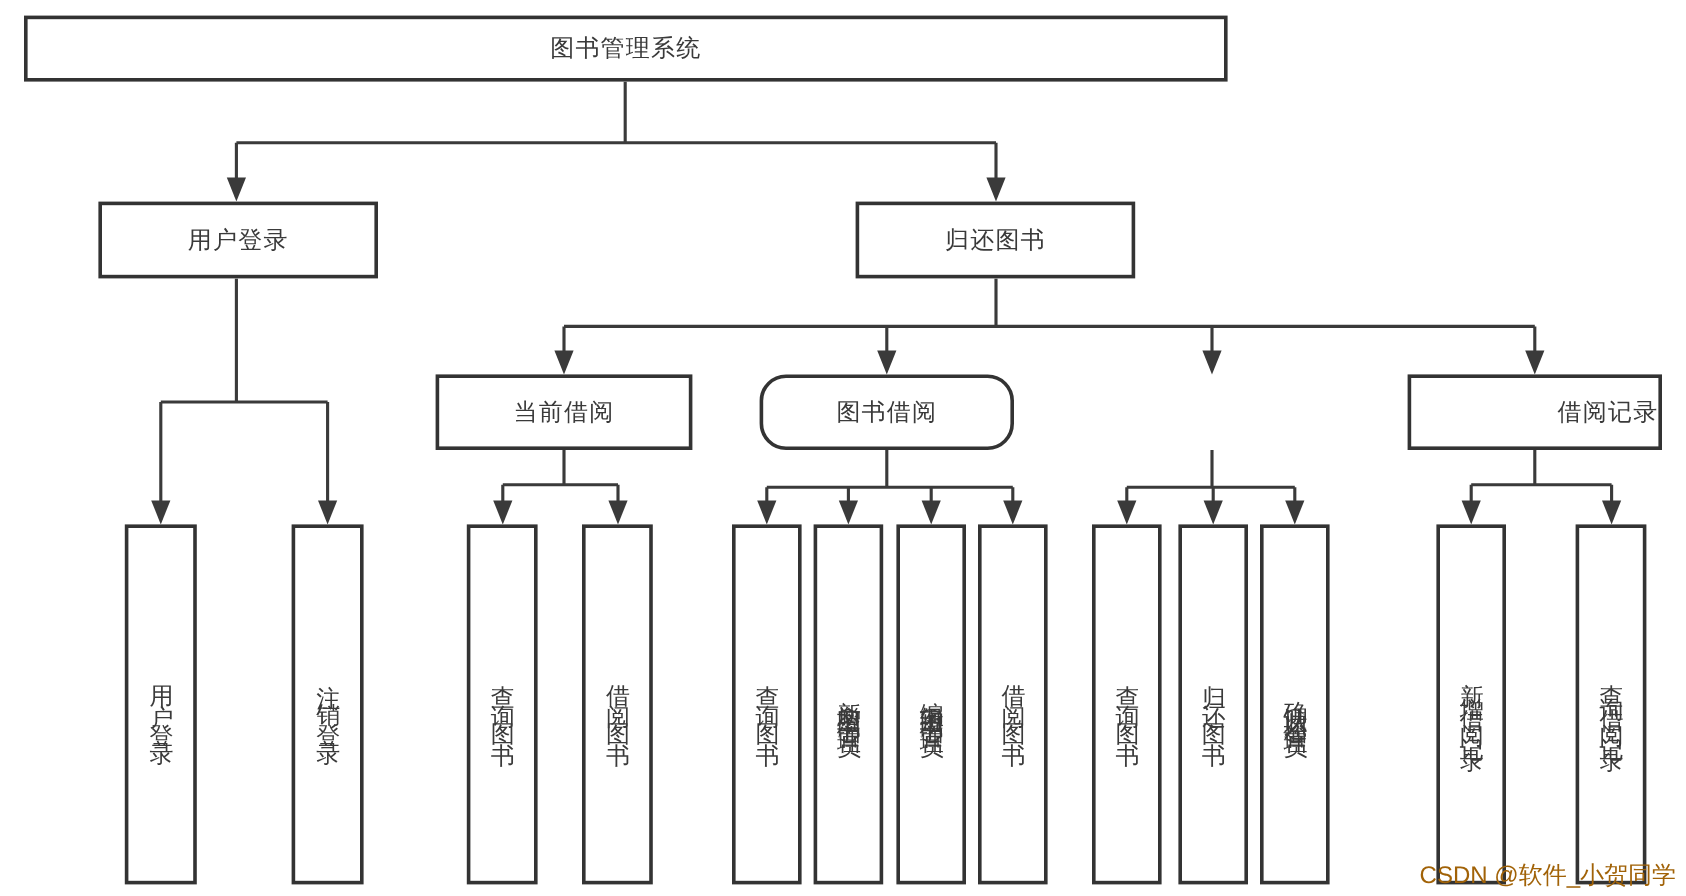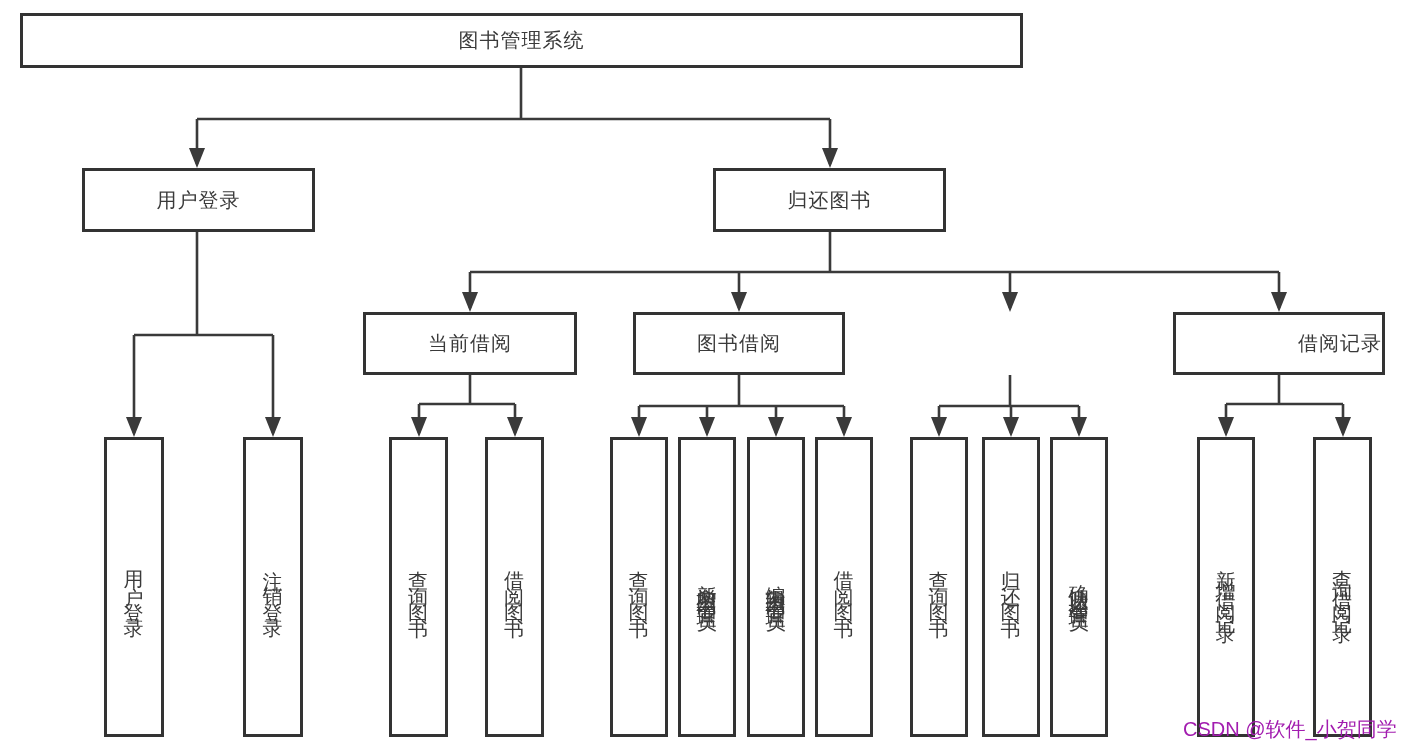--- a/index.html
+++ b/index.html
@@ -39,21 +39,21 @@
   }
   .vnode .sp-short  { letter-spacing: 16px; }
   .vnode .sp-medium { letter-spacing: 11px; }
   .vnode .sp-long   { letter-spacing: 4px; }
 
   
   #n-root   { left: 20px;   top: 13px;  width: 1003px; height: 55px; }
   #n-login  { left: 82px;   top: 168px; width: 233px;  height: 64px; }
   #n-mgmt   { left: 713px;  top: 168px; width: 233px;  height: 64px; }
   #n-rec    { left: 363px;  top: 312px; width: 214px;  height: 63px; }
-  #n-borrow { left: 633px;  top: 312px; width: 212px;  height: 63px; }
+  #n-borrow { left: 633px;  top: 312px; width: 212px;  height: 63px; border-radius: 22px; }
   #n-cur    { left: 903px;  top: 312px; width: 214px;  height: 63px; }
   #n-rcd    { left: 1173px; top: 312px; width: 212px;  height: 63px; justify-content: flex-end; }
 
   .vnode { top: 437px; height: 300px; }
   #v1  { left: 104px;  width: 60px; }
   #v2  { left: 243px;  width: 60px; }
   #v3  { left: 389px;  width: 59px; }
   #v4  { left: 485px;  width: 59px; }
   #v5  { left: 610px;  width: 58px; }
   #v6  { left: 678px;  width: 58px; }
@@ -63,21 +63,21 @@
   #v10 { left: 982px;  width: 58px; }
   #v11 { left: 1050px; width: 58px; }
   #v12 { left: 1197px; width: 58px; }
   #v13 { left: 1313px; width: 59px; }
 
   #watermark {
     position: absolute;
     left: 1183px;
     top: 716px;
     font-size: 20px;
-    color: #a21caf;
+    color: #a16207;
     z-index: 3;
     white-space: nowrap;
   }
 </style>
 </head>
 <body>
 
 <div id="canvas">
 
   <svg id="connectors" viewBox="0 0 1405 747" xmlns="http://www.w3.org/2000/svg">

